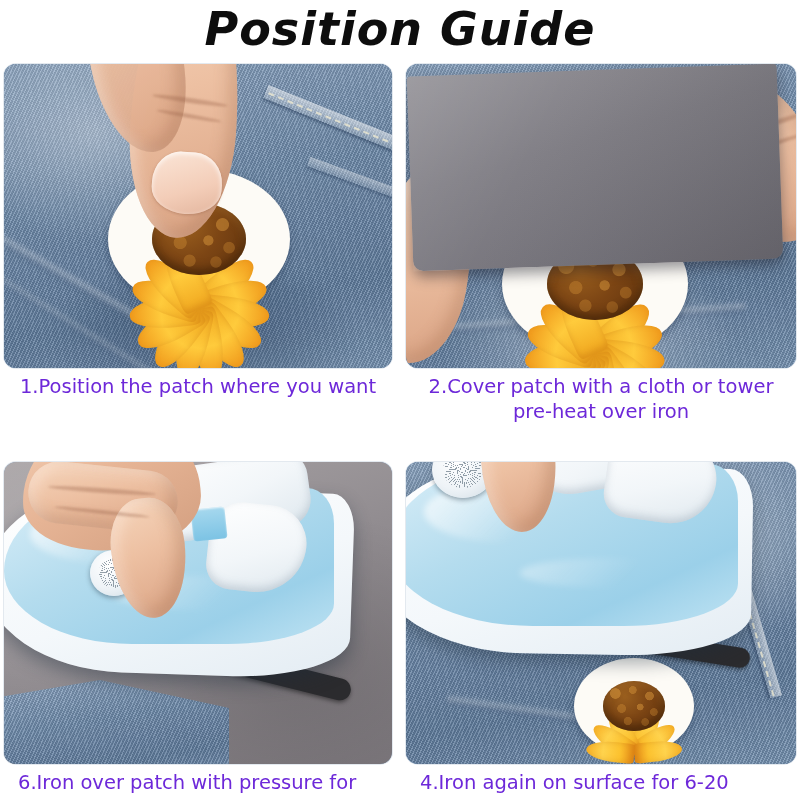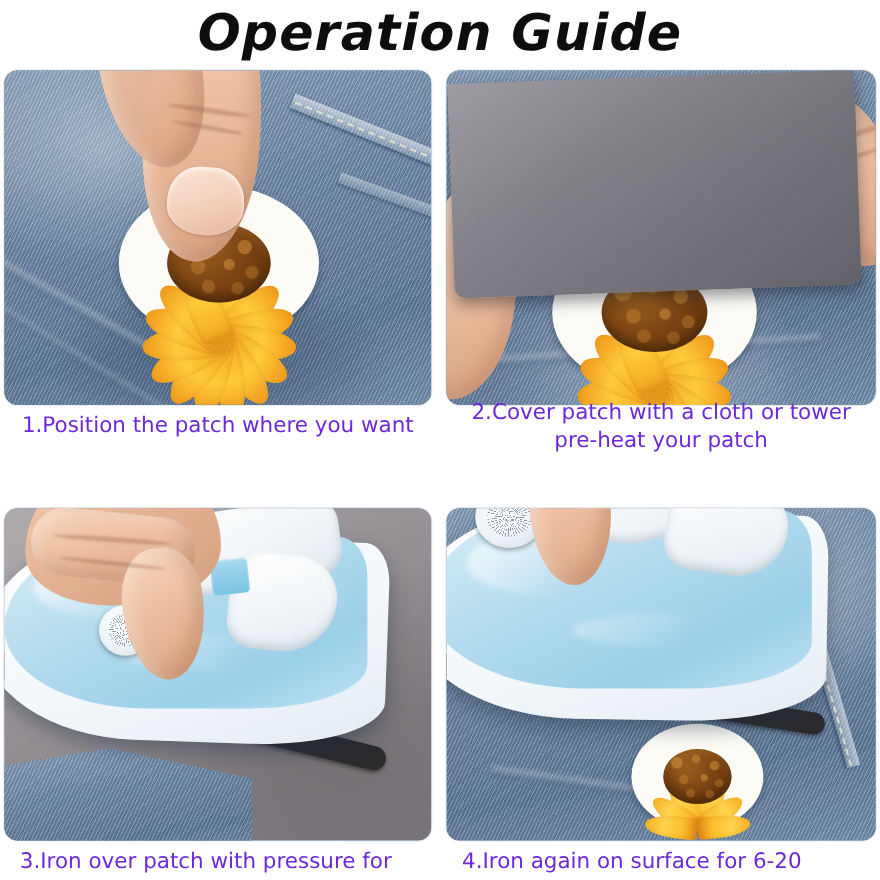--- a/index.html
+++ b/index.html
@@ -245,29 +245,29 @@
   
   .caption {
     position: absolute;
     color: #6d28d9;
     font-family: "DejaVu Sans", sans-serif;
     font-size: 19.5px;
     line-height: 25px;
     text-align: center;
   }
   #caption-1 { left: 4px;   top: 374px; width: 388px; }
-  #caption-2 { left: 406px; top: 362px; width: 390px; }
+  #caption-2 { left: 406px; top: 374px; width: 390px; }
   #caption-3 { left: 4px;   top: 770px; width: 388px; text-align: left; padding-left: 14px; box-sizing: border-box; }
   #caption-4 { left: 406px; top: 770px; width: 390px; text-align: left; padding-left: 14px; box-sizing: border-box; }
   .caption-line { display: block; white-space: nowrap; }
 </style>
 </head>
 <body>
 
-<div id="guide-title">Operation Guide</div>
+<div id="guide-title">Position Guide</div>
 
 <div class="panel" id="panel-1">
   <div class="scene">
     <div class="denim"></div>
     <div class="denim-light" style="left:-60px; top:-40px; width:300px; height:220px;"></div>
     <div class="denim-shadow" style="left:40px; top:190px; width:320px; height:160px;"></div>
 
     <div class="seam" style="left:255px; top:56px; width:190px; height:14px; transform:rotate(22deg);"></div>
     <div class="seam-stitch" style="left:258px; top:62px; width:180px; transform:rotate(22deg);"></div>
     <div class="seam" style="left:300px; top:118px; width:150px; height:10px; transform:rotate(20deg); opacity:.7;"></div>
@@ -423,22 +423,22 @@
     </div>
   </div>
 </div>
 
 <div class="caption" id="caption-1">
   <span class="caption-line">1.Position the patch where you want</span>
 </div>
 
 <div class="caption" id="caption-2">
   <span class="caption-line">2.Cover patch with a cloth or tower</span>
-  <span class="caption-line">pre-heat your patch</span>
+  <span class="caption-line">pre-heat over iron</span>
 </div>
 
 <div class="caption" id="caption-3">
-  <span class="caption-line">3.Iron over patch with pressure for</span>
+  <span class="caption-line">6.Iron over patch with pressure for</span>
 </div>
 
 <div class="caption" id="caption-4">
   <span class="caption-line">4.Iron again on surface for 6-20</span>
 </div>
 
 </body></html>

